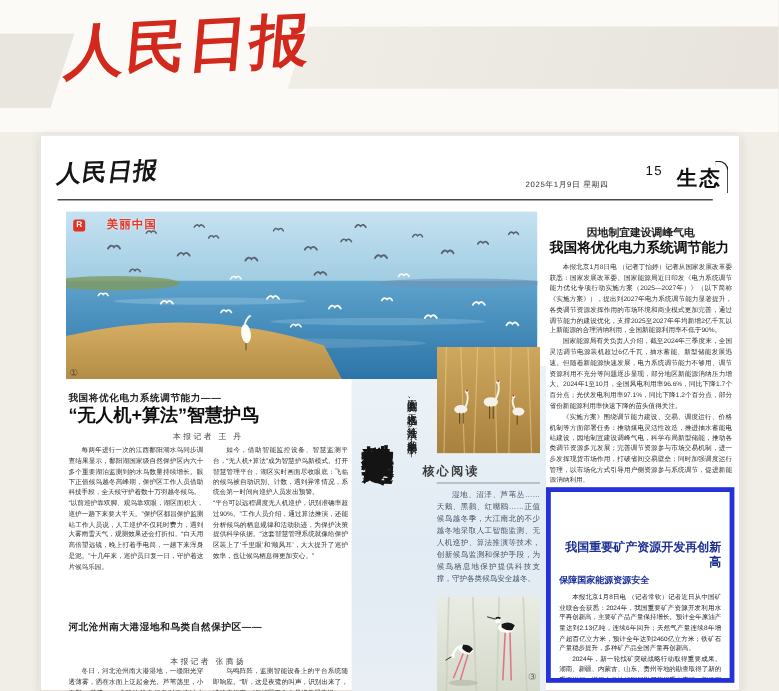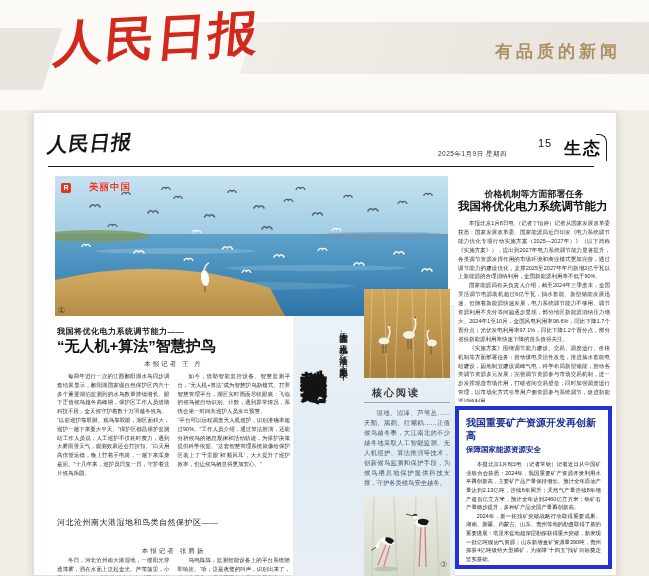--- a/index.html
+++ b/index.html
@@ -63,62 +63,61 @@
   left:296px; top:348px; height:228px; writing-mode:vertical-rl;
   font-size:27px; font-weight:800; color:#141414; letter-spacing:1px;
   font-family:"DejaVu Sans","Liberation Sans",sans-serif;
 }
 .vsub {
   left:338px; top:326px; height:246px; writing-mode:vertical-rl;
   font-size:8.5px; color:#1a1a1a; letter-spacing:.5px;
 }
 
 .photo2 { left:364px; top:289px; width:86px; height:89px; overflow:hidden; z-index:4; }
-.core-label { left:372px; top:386px; font-size:10px; font-weight:bold; color:#3a3a3a; letter-spacing:2px; }
+.core-label { left:352px; top:386px; font-size:10px; font-weight:bold; color:#3a3a3a; letter-spacing:2px; }
 .core-rule  { left:364px; top:402px; width:86px; border-top:1px solid #9aa4ae; }
 .core-text  { left:364px; top:408px; width:86px; height:86px; overflow:hidden;
   font-size:6.3px; line-height:1.58; color:#44566b; text-align:justify; text-indent:2em; }
 .photo3 { left:364px; top:497px; width:86px; height:79px; overflow:hidden; }
 
 .a1-kicker { left:57px; top:326px; font-size:8px; font-weight:bold; color:#222; letter-spacing:.5px; }
 .a1-head { left:57px; top:337px; width:233px; text-align:left;
   font-size:15px; font-weight:800; color:#0e0e0e; }
 .a1-byline { left:57px; top:360px; width:233px; text-align:center; font-size:6.5px; color:#444; letter-spacing:2px; }
 .a1-body { left:57px; top:372px; width:233px; height:144px; overflow:hidden; display:flex; gap:8px; }
 .col { flex:1; font-size:5.5px; line-height:1.6; color:#2e2e2e; text-align:justify;
   white-space:pre-line; text-indent:2em; }
 
-.a2-kicker { left:57px; top:517px; font-size:8px; font-weight:normal; color:#222; letter-spacing:.5px; }
+.a2-kicker { left:57px; top:517px; font-size:8px; font-weight:bold; color:#222; letter-spacing:.5px; }
 .a2-head { left:57px; top:527px; width:233px; text-align:center; font-size:14.5px; font-weight:800; color:#0e0e0e; }
 .a2-byline { left:57px; top:547px; width:233px; text-align:center; font-size:6.5px; color:#444; letter-spacing:2px; }
 .a2-body { left:57px; top:556px; width:233px; height:20px; overflow:hidden; display:flex; gap:8px; }
 
 .r-kicker { left:458px; top:188px; width:152px; text-align:center; font-size:9px; font-weight:bold; color:#222; }
 .r-head { left:458px; top:199px; width:152px; text-align:left; font-size:11.5px; font-weight:800; color:#0e0e0e; }
 .r-body { left:458px; top:219px; width:152px; height:183px; overflow:hidden; }
 .r-body p { font-size:5.5px; line-height:1.62; color:#2e2e2e; text-align:justify; text-indent:2em; }
 
 .bluebox { left:455px; top:406px; width:157px; height:163px; background:#fff;
   border:4px solid #2430d8; padding:6px 7px 5px; overflow:hidden; }
-.m-head { text-align:left; font-size:10px; font-weight:800; color:#1b2f95; line-height:1.3; }
+.m-head { text-align:right; font-size:10px; font-weight:800; color:#1b2f95; line-height:1.3;margin-top:34px; }
 .m-sub  { font-size:7.5px; font-weight:bold; color:#1b2f95; margin-top:3px; }
 .m-body { margin-top:5px; height:110px; overflow:hidden; }
 .m-body p { font-size:5.4px; line-height:1.6; color:#21242c; text-align:justify; text-indent:2em; }
 svg { display:block; }
 </style>
 </head>
 <body>
 
 <div class="stage">
 
   <div class="banner">
     <div class="band left"></div>
     <div class="band right"></div>
     <div class="brand-logo">人民日报</div>
-    <div class="brand-tagline">有品质的新闻</div>
   </div>
 
   <div class="page"></div>
 
   <div class="abs mast-logo">人民日报</div>
   <div class="abs dateline">2025年1月9日 星期四</div>
   <div class="abs pagenum">15</div>
   <div class="abs section">生态</div>
   <div class="abs corner-mark"></div>
   <div class="abs mast-rule"></div>
@@ -299,21 +298,21 @@
 “平台可以远程调度无人机巡护，识别准确率超过90%。”工作人员介绍，通过算法推演，还能分析候鸟的栖息规律和活动轨迹，为保护决策提供科学依据。“这套智慧管理系统就像给保护区装上了‘千里眼’和‘顺风耳’，大大提升了巡护效率，也让候鸟栖息得更加安心。”</div>
   </div>
 
   <div class="abs a2-kicker">河北沧州南大港湿地和鸟类自然保护区——</div>
   <div class="abs a2-byline">本报记者 张腾扬</div>
   <div class="abs a2-body">
     <div class="col">冬日，河北沧州南大港湿地，一缕阳光穿透薄雾，洒在水面上泛起金光。芦苇荡里，小天鹅、苍鹭——成群的越冬候鸟时而掠过水面，时而驻足觅食，构成一幅灵动的生态画卷。</div>
     <div class="col">鸟鸣阵阵，监测智能设备上的平台系统随即响应。“听，这是夜鹭的叫声，识别出来了，准确率很高。”保护区工作人员指着屏幕说。</div>
   </div>
 
-  <div class="abs r-kicker">价格机制等方面部署任务</div>
+  <div class="abs r-kicker">因地制宜建设调峰气电</div>
   <div class="abs r-head">我国将优化电力系统调节能力</div>
   <div class="abs r-body">
     <p>本报北京1月8日电 （记者丁怡婷）记者从国家发展改革委获悉：国家发展改革委、国家能源局近日印发《电力系统调节能力优化专项行动实施方案（2025—2027年）》（以下简称《实施方案》），提出到2027年电力系统调节能力显著提升，各类调节资源发挥作用的市场环境和商业模式更加完善，通过调节能力的建设优化，支撑2025至2027年年均新增2亿千瓦以上新能源的合理消纳利用，全国新能源利用率不低于90%。</p>
     <p>国家能源局有关负责人介绍，截至2024年三季度末，全国灵活调节电源装机超过6亿千瓦，抽水蓄能、新型储能发展迅速。但随着新能源快速发展，电力系统调节能力不够用、调节资源利用不充分等问题逐步显现，部分地区新能源消纳压力增大。2024年1至10月，全国风电利用率96.6%，同比下降1.7个百分点；光伏发电利用率97.1%，同比下降1.2个百分点，部分省份新能源利用率快速下降的苗头值得关注。</p>
     <p>《实施方案》围绕调节能力建设、交易、调度运行、价格机制等方面部署任务：推动煤电灵活性改造，推进抽水蓄能电站建设，因地制宜建设调峰气电，科学布局新型储能，推动各类调节资源多元发展；完善调节资源参与市场交易机制，进一步发挥现货市场作用，打破省间交易壁垒；同时加强调度运行管理，以市场化方式引导用户侧资源参与系统调节，促进新能源消纳利用。</p>
   </div>
 
   <div class="abs bluebox">
     <div class="m-head">我国重要矿产资源开发再创新高</div>
     <div class="m-sub">保障国家能源资源安全</div>

